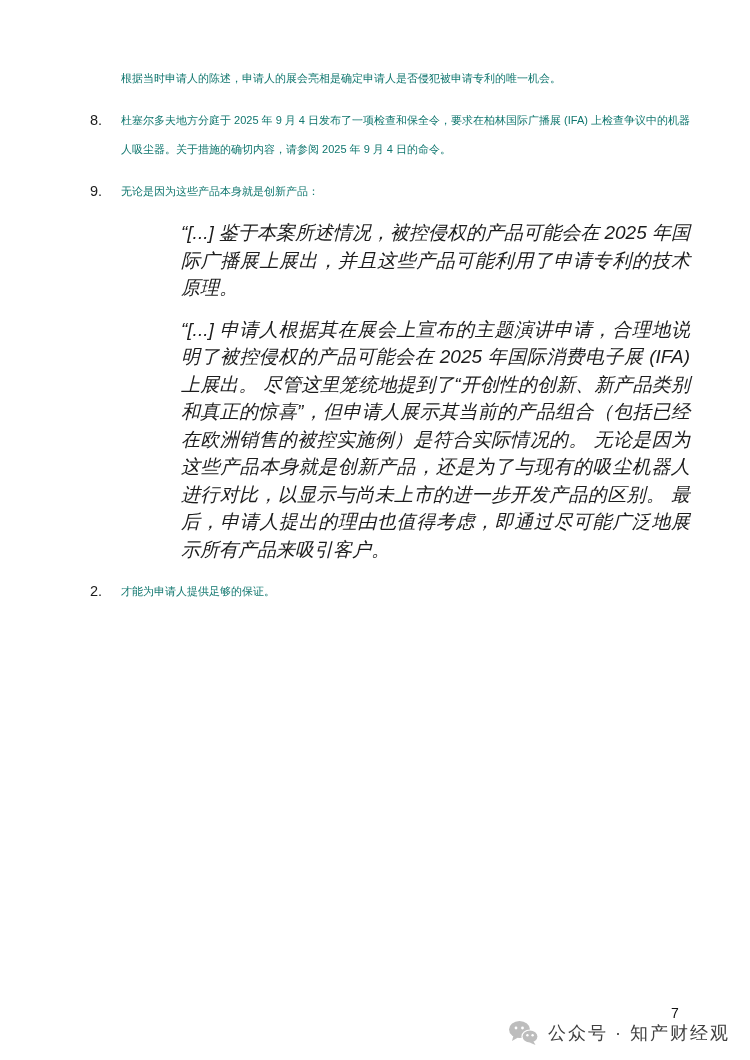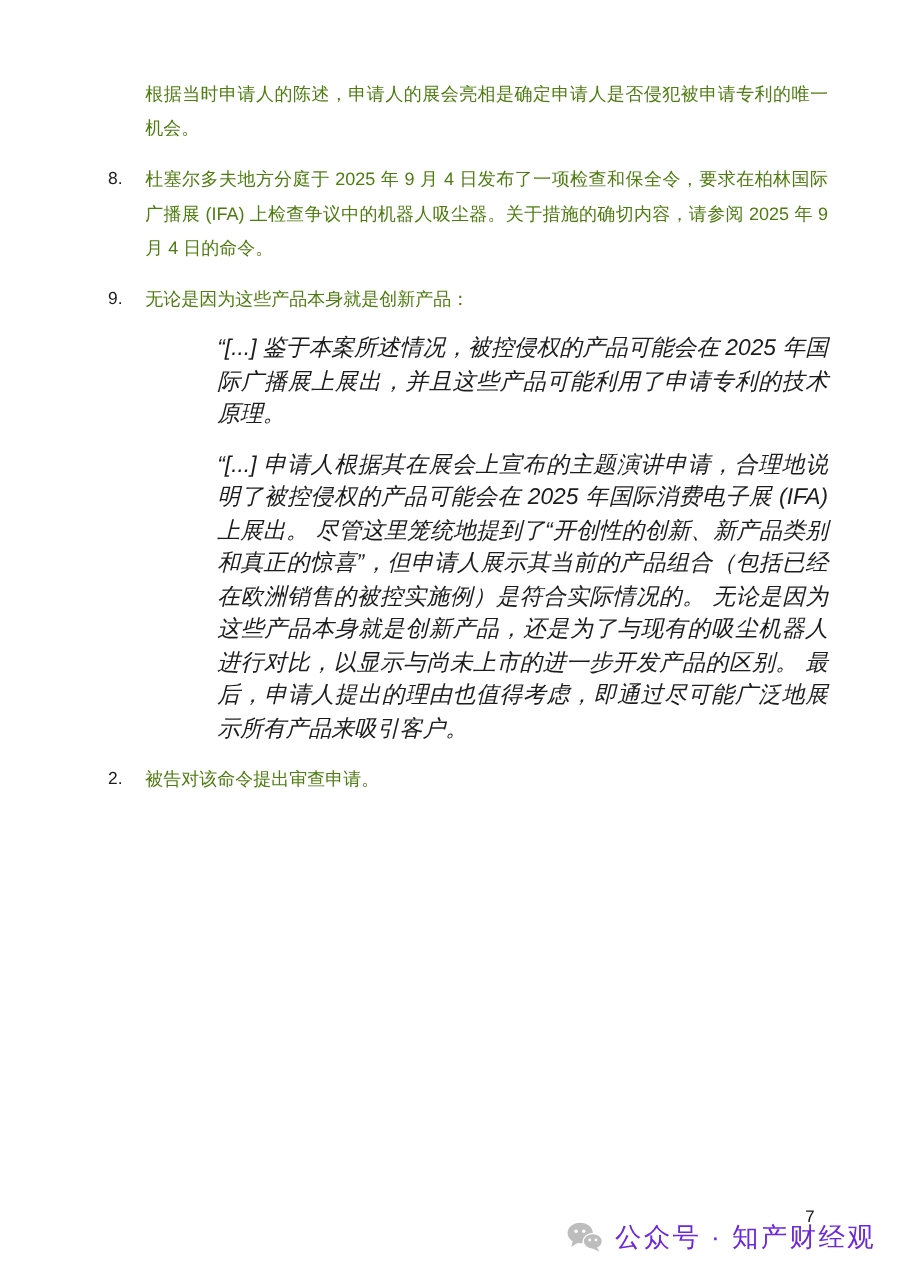--- a/index.html
+++ b/index.html
@@ -17,24 +17,24 @@
     inset: 0;
     background: #ffffff;
   }
   .doc {
     position: absolute;
     left: 90px;
     right: 60px;
     top: 64px;
   }
   .body-text {
-    font-size: 15px;
+    font-size: 11px;
     line-height: 29px;
     text-align: justify;
-    color: #4d7c0f;
+    color: #0f766e;
   }
   .cont-par {
     margin: 0 0 13px 31px;
   }
   .num-item {
     display: flex;
     margin: 0 0 13px 0;
   }
   .num-col {
     flex: 0 0 31px;
@@ -61,22 +61,22 @@
     color: #111111;
     z-index: 2;
   }
   .watermark {
     position: absolute;
     right: 20px;
     bottom: 14px;
     display: flex;
     align-items: center;
     gap: 9px;
-    color: #6d28d9;
-    font-size: 22px;
+    color: #404040;
+    font-size: 18px;
     letter-spacing: 2px;
     z-index: 1;
     white-space: nowrap;
     user-select: none;
   }
   .wechat-icon { display: block; }
 </style>
 </head>
 <body>
 
@@ -96,21 +96,21 @@
     </div>
 
     <blockquote class="quote">“[...] 鉴于本案所述情况，被控侵权的产品可能会在 2025 年国际广播展上展出，并且这些产品可能利用了申请专利的技术原理。</blockquote>
 
 
     <blockquote class="quote">“[...] 申请人根据其在展会上宣布的主题演讲申请，合理地说明了被控侵权的产品可能会在 2025 年国际消费电子展 (IFA) 上展出。 尽管这里笼统地提到了“开创性的创新、新产品类别和真正的惊喜”，但申请人展示其当前的产品组合（包括已经在欧洲销售的被控实施例）是符合实际情况的。 无论是因为这些产品本身就是创新产品，还是为了与现有的吸尘机器人进行对比，以显示与尚未上市的进一步开发产品的区别。 最后，申请人提出的理由也值得考虑，即通过尽可能广泛地展示所有产品来吸引客户。</blockquote>
 
 
     <div class="num-item">
       <span class="num-col">2.</span>
-      <p class="body-text item-text">被告对该命令提出审查申请。</p>
+      <p class="body-text item-text">才能为申请人提供足够的保证。</p>
     </div>
 
   </main>
 
   <span class="page-number">7</span>
 
   <div class="watermark">
     <svg class="wechat-icon" width="31" height="26" viewBox="0 0 31 26" aria-hidden="true">
 
       <g fill="#bdbdbd">

